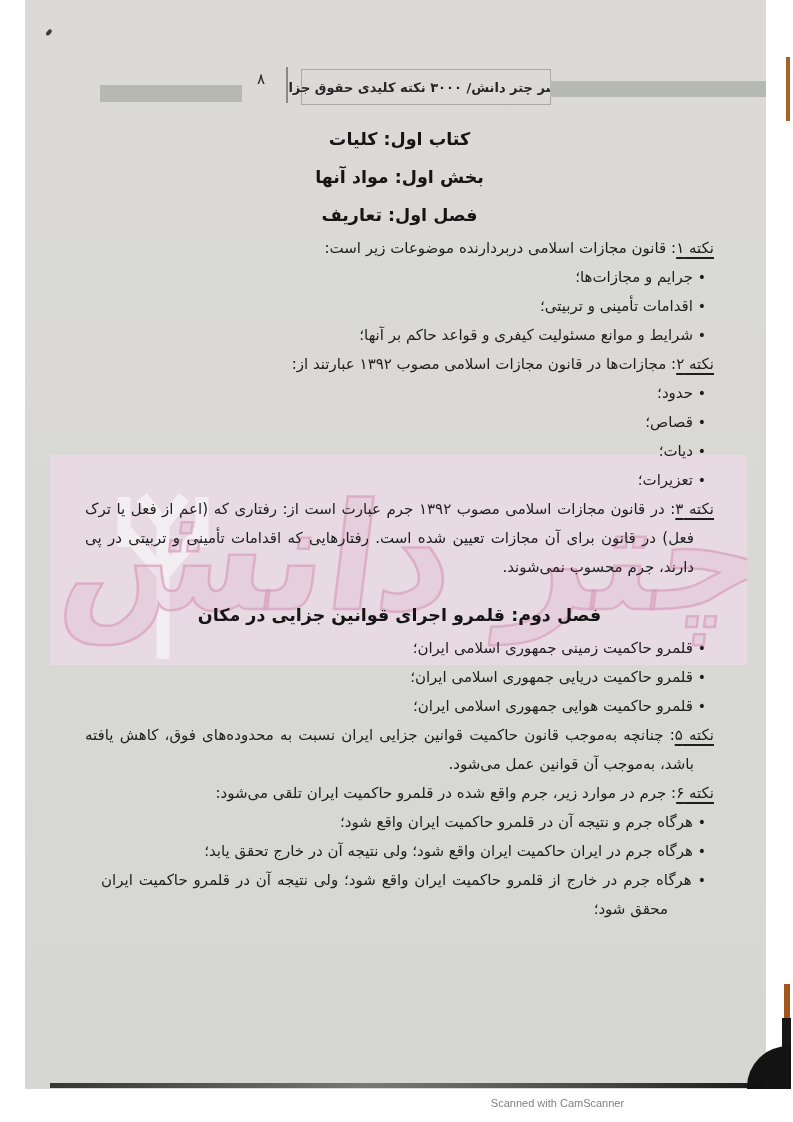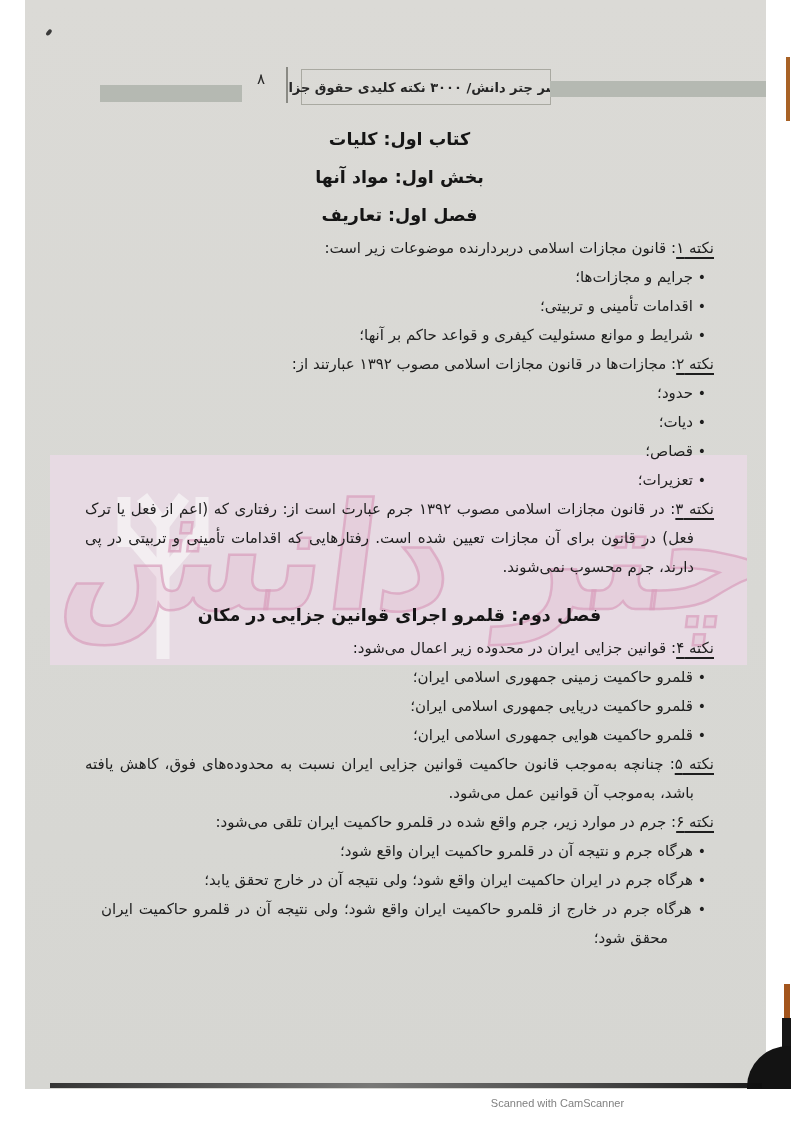--- a/index.html
+++ b/index.html
@@ -111,26 +111,25 @@
   <div class="content" id="content">
       <div class="heading">کتاب اول: کلیات</div>
       <div class="heading">بخش اول: مواد آنها</div>
       <div class="heading">فصل اول: تعاریف</div>
       <div class="note"><span class="nlabel"><span class="nlu">نکته ۱</span><span class="ncolon">:</span></span> <span class="ntxt">قانون مجازات اسلامی دربردارنده موضوعات زیر است:</span></div>
       <div class="bullet"><span class="dot">•</span> <span class="btxt">جرایم و مجازات‌ها؛</span></div>
       <div class="bullet"><span class="dot">•</span> <span class="btxt">اقدامات تأمینی و تربیتی؛</span></div>
       <div class="bullet"><span class="dot">•</span> <span class="btxt">شرایط و موانع مسئولیت کیفری و قواعد حاکم بر آنها؛</span></div>
       <div class="note"><span class="nlabel"><span class="nlu">نکته ۲</span><span class="ncolon">:</span></span> <span class="ntxt">مجازات‌ها در قانون مجازات اسلامی مصوب ۱۳۹۲ عبارتند از:</span></div>
       <div class="bullet"><span class="dot">•</span> <span class="btxt">حدود؛</span></div>
+      <div class="bullet"><span class="dot">•</span> <span class="btxt">قصاص؛</span></div>
       <div class="bullet"><span class="dot">•</span> <span class="btxt">دیات؛</span></div>
-      <div class="bullet"><span class="dot">•</span> <span class="btxt">قصاص؛</span></div>
       <div class="bullet"><span class="dot">•</span> <span class="btxt">تعزیرات؛</span></div>
       <div class="note"><span class="nlabel"><span class="nlu">نکته ۳</span><span class="ncolon">:</span></span> <span class="ntxt">در قانون مجازات اسلامی مصوب ۱۳۹۲ جرم عبارت است از: رفتاری که (اعم از فعل یا ترک فعل) در قانون برای آن مجازات تعیین شده است. رفتارهایی که اقدامات تأمینی و تربیتی در پی دارند، جرم محسوب نمی‌شوند.</span></div>
       <div class="heading">فصل دوم: قلمرو اجرای قوانین جزایی در مکان</div>
-      <div class="note"><span class="nlabel"><span class="nlu">نکته ۴</span><span class="ncolon">:</span></span> <span class="ntxt">قوانین جزایی ایران در محدوده زیر اعمال می‌شود:</span></div>
       <div class="bullet"><span class="dot">•</span> <span class="btxt">قلمرو حاکمیت زمینی جمهوری اسلامی ایران؛</span></div>
       <div class="bullet"><span class="dot">•</span> <span class="btxt">قلمرو حاکمیت دریایی جمهوری اسلامی ایران؛</span></div>
       <div class="bullet"><span class="dot">•</span> <span class="btxt">قلمرو حاکمیت هوایی جمهوری اسلامی ایران؛</span></div>
       <div class="note"><span class="nlabel"><span class="nlu">نکته ۵</span><span class="ncolon">:</span></span> <span class="ntxt">چنانچه به‌موجب قانون حاکمیت قوانین جزایی ایران نسبت به محدوده‌های فوق، کاهش یافته باشد، به‌موجب آن قوانین عمل می‌شود.</span></div>
       <div class="note"><span class="nlabel"><span class="nlu">نکته ۶</span><span class="ncolon">:</span></span> <span class="ntxt">جرم در موارد زیر، جرم واقع شده در قلمرو حاکمیت ایران تلقی می‌شود:</span></div>
       <div class="bullet"><span class="dot">•</span> <span class="btxt">هرگاه جرم و نتیجه آن در قلمرو حاکمیت ایران واقع شود؛</span></div>
       <div class="bullet"><span class="dot">•</span> <span class="btxt">هرگاه جرم در ایران حاکمیت ایران واقع شود؛ ولی نتیجه آن در خارج تحقق یابد؛</span></div>
       <div class="bullet"><span class="dot">•</span> <span class="btxt">هرگاه جرم در خارج از قلمرو حاکمیت ایران واقع شود؛ ولی نتیجه آن در قلمرو حاکمیت ایران محقق شود؛</span></div>
     </div>
 

